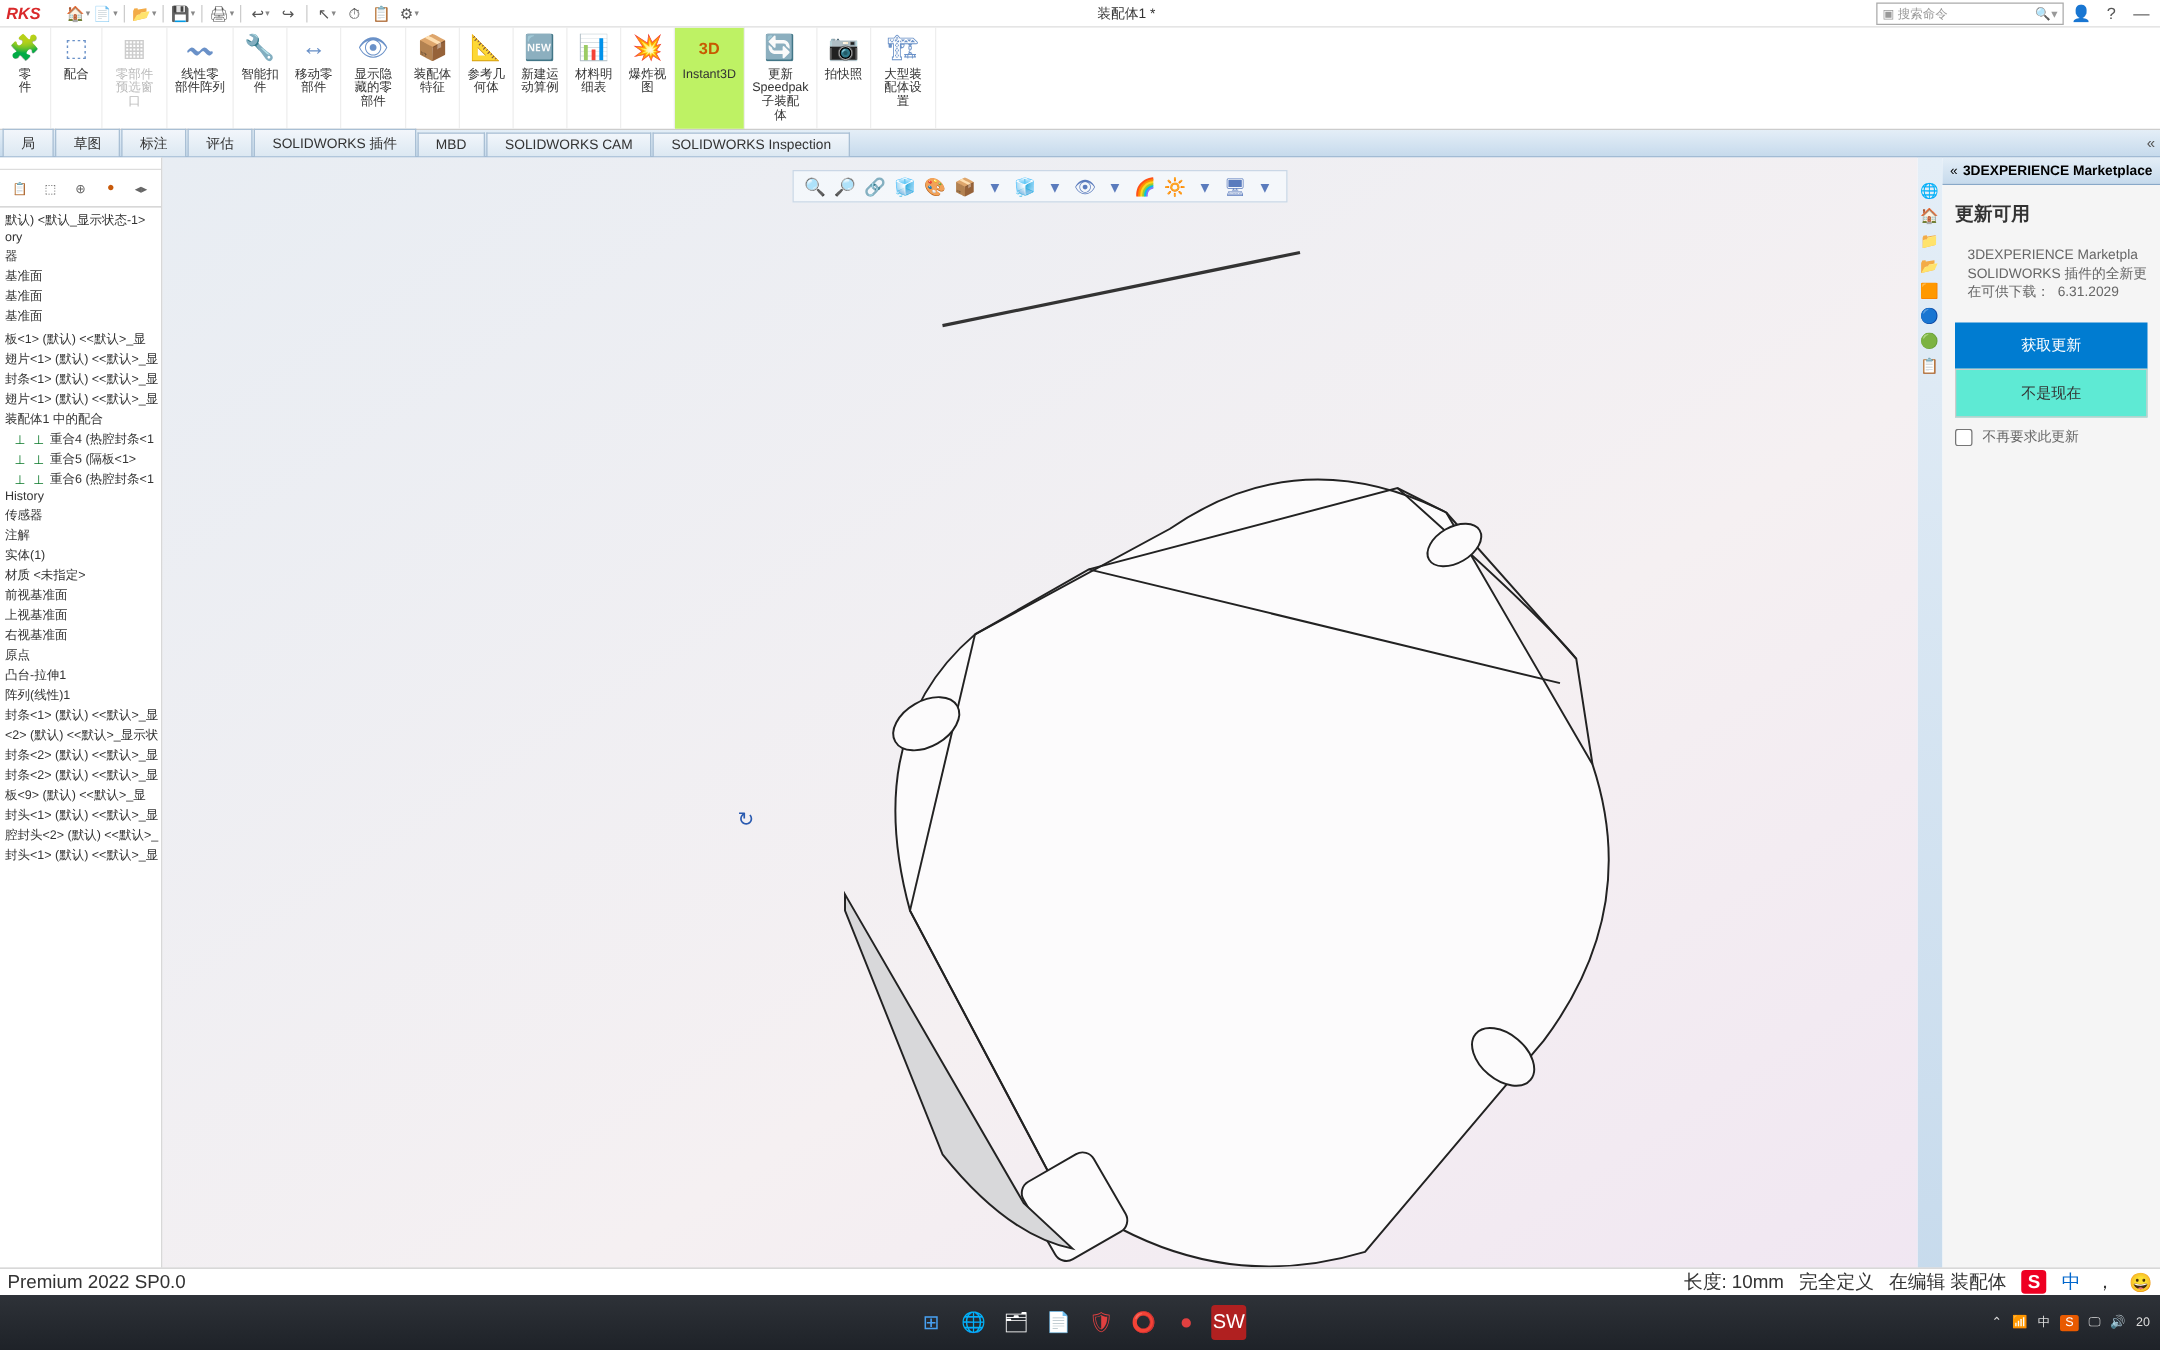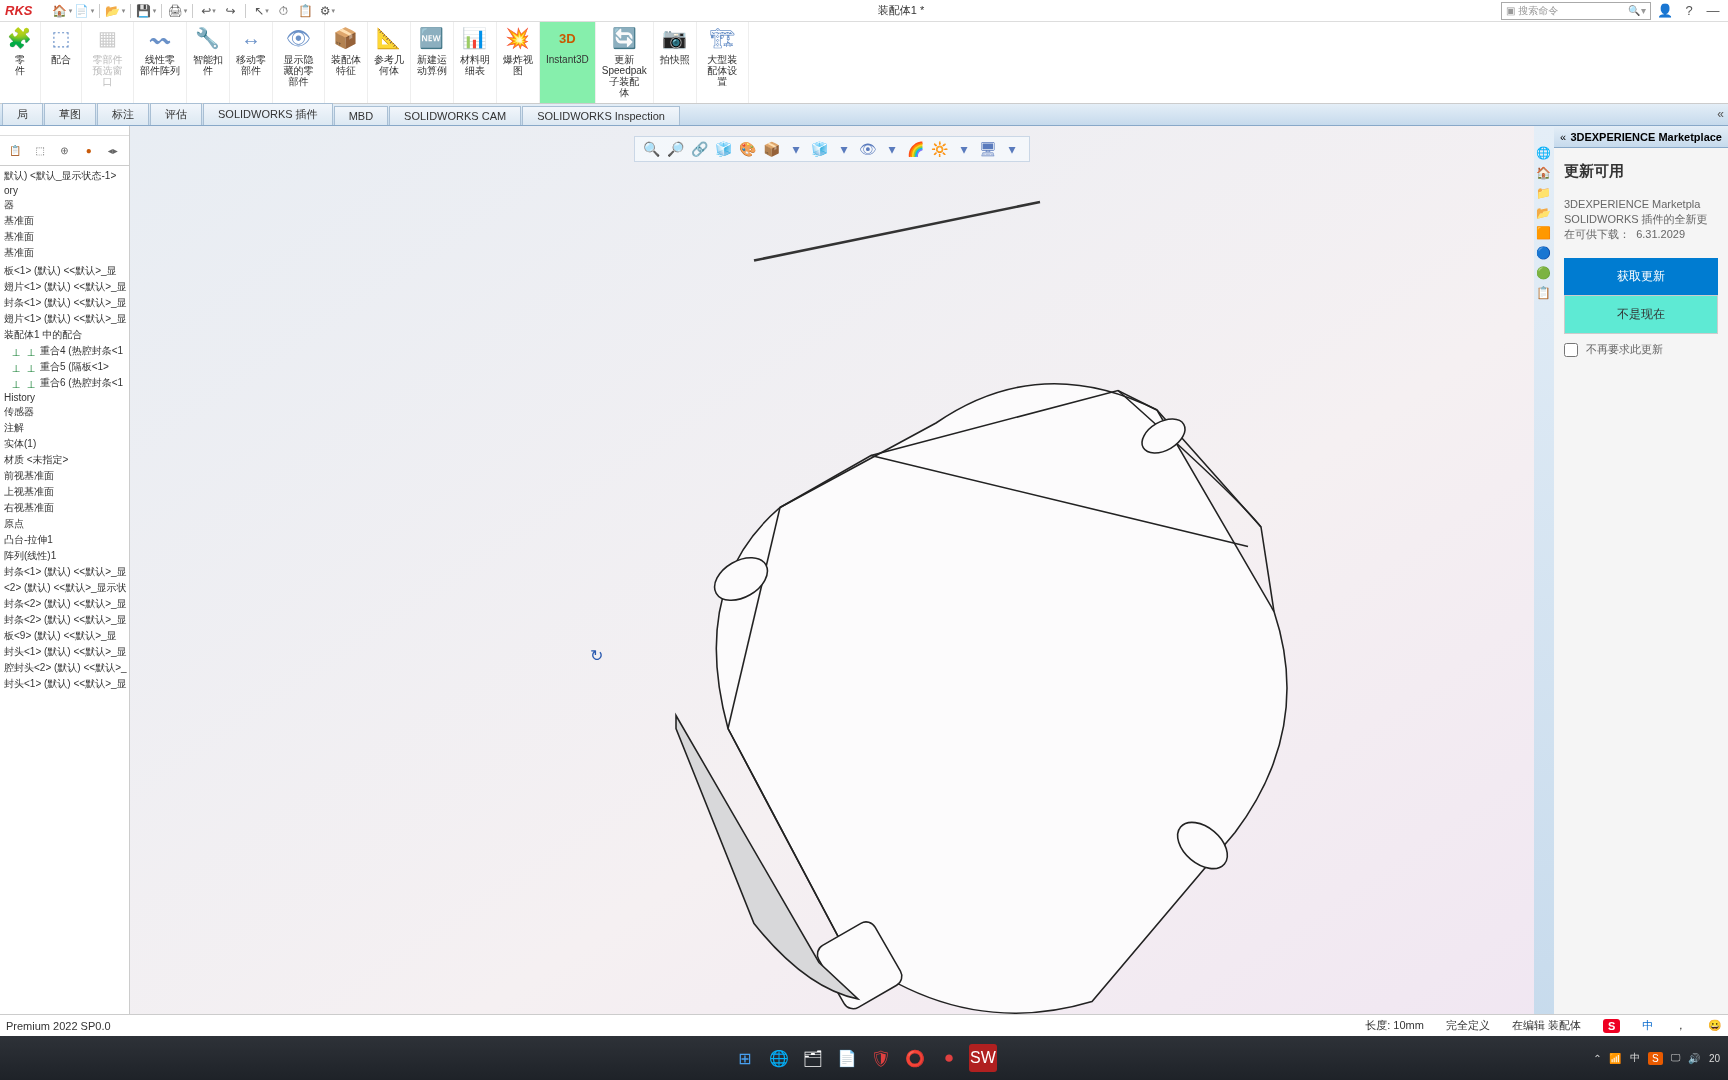--- a/index.html
+++ b/index.html
@@ -13,21 +13,21 @@
 .title-center { position: absolute; left: 50%; transform: translateX(-50%); color: #333; margin-left: 37px; }
 .title-right { position: absolute; right: 5px; display: flex; align-items: center; gap: 4px; }
 .search-cmd { display: flex; align-items: center; border: 1px solid #aaa; height: 18px; width: 150px; padding: 0 4px; color: #999; font-size: 10px; }
 .win-btn { width: 20px; height: 18px; display: flex; align-items: center; justify-content: center; color: #555; font-size: 13px; }
 
 .ribbon { height: 82px; background: #fff; display: flex; border-bottom: 1px solid #ccc; }
 .ribbon-group { display: flex; flex-direction: column; align-items: center; justify-content: flex-start; padding: 2px 6px 2px; font-size: 10px; color: #333; border-right: 1px solid #eee; min-width: 34px; }
 .ribbon-group .icon { width: 28px; height: 28px; display: flex; align-items: center; justify-content: center; font-size: 20px; margin-bottom: 2px; color: #6a91c8;}
 .ribbon-group .label { text-align: center; line-height: 11px; white-space: pre-line; }
 .ribbon-group.wide { min-width: 52px; }
-.ribbon-group.active { background: #86efac; }
+.ribbon-group.active { background: #bef264; }
 
 .tabs-bar { height: 22px; background: linear-gradient(#e4eef7, #c6daec); display: flex; align-items: flex-end; font-size: 11px; padding-left: 2px; border-bottom: 1px solid #88a8c8; position: relative; }
 .tab { padding: 3px 14px; background: linear-gradient(#f2f6fb, #dce8f2); border: 1px solid #a9bfd4; border-bottom: none; margin-right: 1px; cursor: pointer; color: #333; }
 
 .workspace { position: absolute; top: 126px; bottom: 22px; left: 0; right: 0; display: flex; }
 
 .feature-tree { width: 130px; background: #fff; border-right: 1px solid #ccc; overflow: hidden; font-size: 10px; color: #333; }
 .tree-tabs { height: 30px; border-bottom: 1px solid #ccc; display: flex; align-items: center; justify-content: space-around; padding: 0 4px; }
 .tree-tabs span { width: 18px; height: 18px; display: flex; align-items: center; justify-content: center; color: #666; }
 .tree-list { padding: 2px 0; }
@@ -43,30 +43,30 @@
 .rotate-cursor { position: absolute; top: 520px; left: 460px; font-size: 16px; color: #2a5ab0; }
 .triad { position: absolute; bottom: 5px; left: 10px; font-size: 18px; }
 
 .right-iconbar { width: 20px; background: linear-gradient(#e4eef7, #c6daec); display: flex; flex-direction: column; align-items: center; padding-top: 20px; gap: 4px; }
 .right-iconbar span { width: 16px; height: 16px; font-size: 12px; }
 
 .right-panel-wrap { width: 174px; display: flex; flex-direction: column; }
 .right-panel-header { height: 22px; background: linear-gradient(#e4eef7, #c6daec); display: flex; align-items: center; justify-content: space-between; padding: 0 6px; font-size: 11px; border-bottom: 1px solid #88a8c8; }
 .right-panel { flex: 1; background: #f5f5f5; padding: 14px 10px; font-size: 12px; color: #333; }
 .rp-title { font-size: 15px; font-weight: bold; margin-bottom: 16px; }
-.rp-text { color: #666; font-size: 11px; line-height: 15px; margin-bottom: 16px; }
+.rp-text { color: #666; font-size: 11px; line-height: 15px; margin-bottom: 16px; margin-left: 10px; }
 .rp-btn { display: block; width: 100%; padding: 10px 0; text-align: center; font-size: 12px; border: none; cursor: pointer; }
 .rp-btn.primary { background: #007cd1; color: #fff; }
 .rp-btn.secondary { background: #5eead4; color: #333; border: 1px solid #ccc; }
 .rp-check { display: flex; align-items: flex-end; gap: 8px; color: #666; font-size: 11px; margin-top: 8px; }
 .rp-check input { width: 14px; height: 14px; }
 
-.status-bar { position: absolute; bottom: 0; left: 0; right: 0; height: 22px; background: #fff; border-top: 1px solid #ccc; display: flex; align-items: center; font-size: 11px; padding: 0 6px; color: #333; }
+.status-bar { position: absolute; bottom: 0; left: 0; right: 0; height: 22px; background: #fff; border-top: 1px solid #ccc; display: flex; align-items: center; font-size: 15px; padding: 0 6px; color: #333; }
 .status-bar .left { flex: 0 0 auto; }
-.status-bar .right { margin-left: auto; display: flex; align-items: center; gap: 22px; }
+.status-bar .right { margin-left: auto; display: flex; align-items: center; gap: 12px; }
 
 .close-panel { font-size: 12px; cursor: pointer; }
 
 .taskbar-real { position: absolute; bottom: 0; left: 0; right: 0; height: 44px; background: linear-gradient(#2e3238, #1e2228); display: flex; align-items: center; justify-content: center; gap: 6px; z-index: 10; }
 .taskbar-real .tb-icon { width: 28px; height: 28px; display: flex; align-items: center; justify-content: center; font-size: 16px; color: #fff; border-radius: 3px; }
 .taskbar-real .tb-right { position: absolute; right: 8px; display: flex; align-items: center; gap: 8px; color: #ddd; font-size: 10px; }
 
 .dropdown-arrow::after { content: "▾"; font-size: 7px; margin-left: 1px; color: #888; }
 </style>
 </head>

